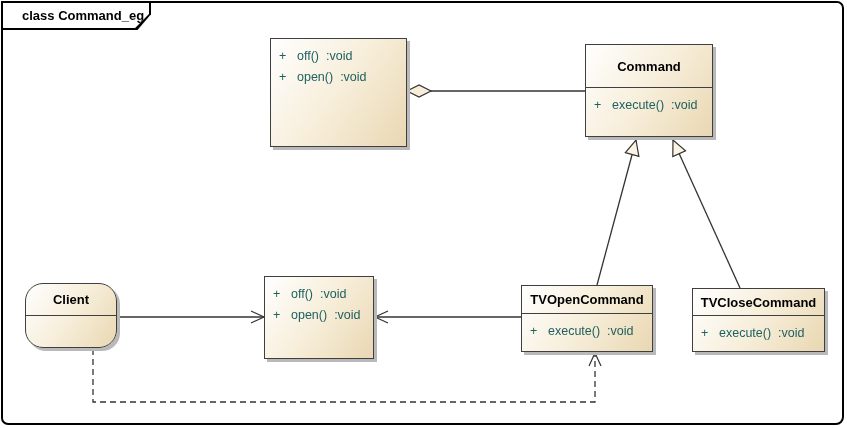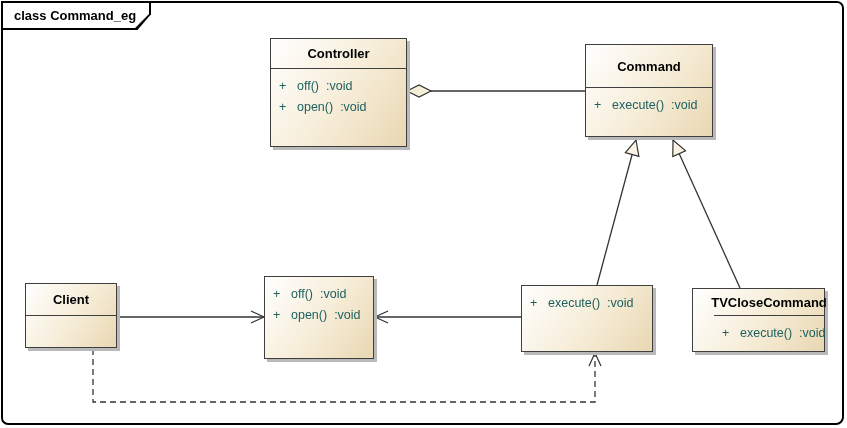--- a/index.html
+++ b/index.html
@@ -11,21 +11,21 @@
     position:absolute;left:1px;top:1px;width:843px;height:424px;
     border:2px solid #000;border-radius:1px 7px 8px 7px;box-sizing:border-box;
   }
   .tab{
     position:absolute;left:1px;top:1px;width:150px;height:29px;background:#000;
     clip-path:polygon(0 0,100% 0,100% 46%,91% 100%,0 100%);
   }
   .tab-inner{
     position:absolute;left:2px;top:2px;width:146px;height:25px;background:#ffffff;
     clip-path:polygon(0 0,100% 0,100% 44%,90.5% 100%,0 100%);
-    display:flex;align-items:center;padding-left:11px;box-sizing:border-box;
+    display:flex;align-items:center;padding-left:19px;box-sizing:border-box;
     font-weight:bold;font-size:13px;color:#000;white-space:nowrap;
   }
   .cls{
     position:absolute;box-sizing:border-box;
     border:1.4px solid #3f3f3f;
     background:linear-gradient(125deg,#ffffff 0%,#f7eeda 50%,#e9d7b2 100%);
     box-shadow:3px 3px 0 #b9b9b9;
   }
   .cls .title{
     display:flex;align-items:center;justify-content:center;
@@ -68,21 +68,20 @@
     <line x1="521" y1="317" x2="375" y2="317" stroke="#333" stroke-width="1.3" marker-end="url(#open)"></line>
 
     <polyline points="93,349 93,402 595,402 595,353" fill="none" stroke="#333" stroke-width="1.3" stroke-dasharray="6 4" marker-end="url(#open)"></polyline>
   </svg>
 
   <div class="tab">
     <div class="tab-inner">class Command_eg</div>
   </div>
 
   <div class="cls" style="left:270px;top:38px;width:137px;height:109px;">
-    <div class="title" style="height:30px;">Controller</div>
     <div class="body">
       <div class="method">
         <span class="vis">+</span>
         <span class="mname">off()</span>
         <span class="mtype">:void</span>
       </div>
       <div class="method">
         <span class="vis">+</span>
         <span class="mname">open()</span>
         <span class="mtype">:void</span>
@@ -94,51 +93,52 @@
     <div class="title" style="height:43px;">Command</div>
     <div class="body">
       <div class="method">
         <span class="vis">+</span>
         <span class="mname">execute()</span>
         <span class="mtype">:void</span>
       </div>
     </div>
   </div>
 
-  <div class="cls" style="left:25px;top:283px;width:92px;height:65px;">
+  <div class="cls" style="left:25px;top:283px;width:92px;height:65px;border-radius:18px;">
     <div class="title" style="height:32px;">Client</div>
     <div class="body"></div>
   </div>
 
   <div class="cls" style="left:264px;top:276px;width:110px;height:83px;">
     <div class="body">
       <div class="method">
         <span class="vis">+</span>
         <span class="mname">off()</span>
         <span class="mtype">:void</span>
       </div>
       <div class="method">
         <span class="vis">+</span>
         <span class="mname">open()</span>
         <span class="mtype">:void</span>
       </div>
     </div>
   </div>
 
   <div class="cls" style="left:521px;top:285px;width:132px;height:67px;">
+    <div class="title" style="height:28px;">TVOpenCommand</div>
     <div class="body">
       <div class="method">
         <span class="vis">+</span>
         <span class="mname">execute()</span>
         <span class="mtype">:void</span>
       </div>
     </div>
   </div>
 
-  <div class="cls" style="left:692px;top:288px;width:133px;height:64px;padding-left:21px;">
+  <div class="cls" style="left:692px;top:288px;width:133px;height:64px;">
     <div class="title" style="height:27px;">TVCloseCommand</div>
     <div class="body">
       <div class="method">
         <span class="vis">+</span>
         <span class="mname">execute()</span>
         <span class="mtype">:void</span>
       </div>
     </div>
   </div>
 

